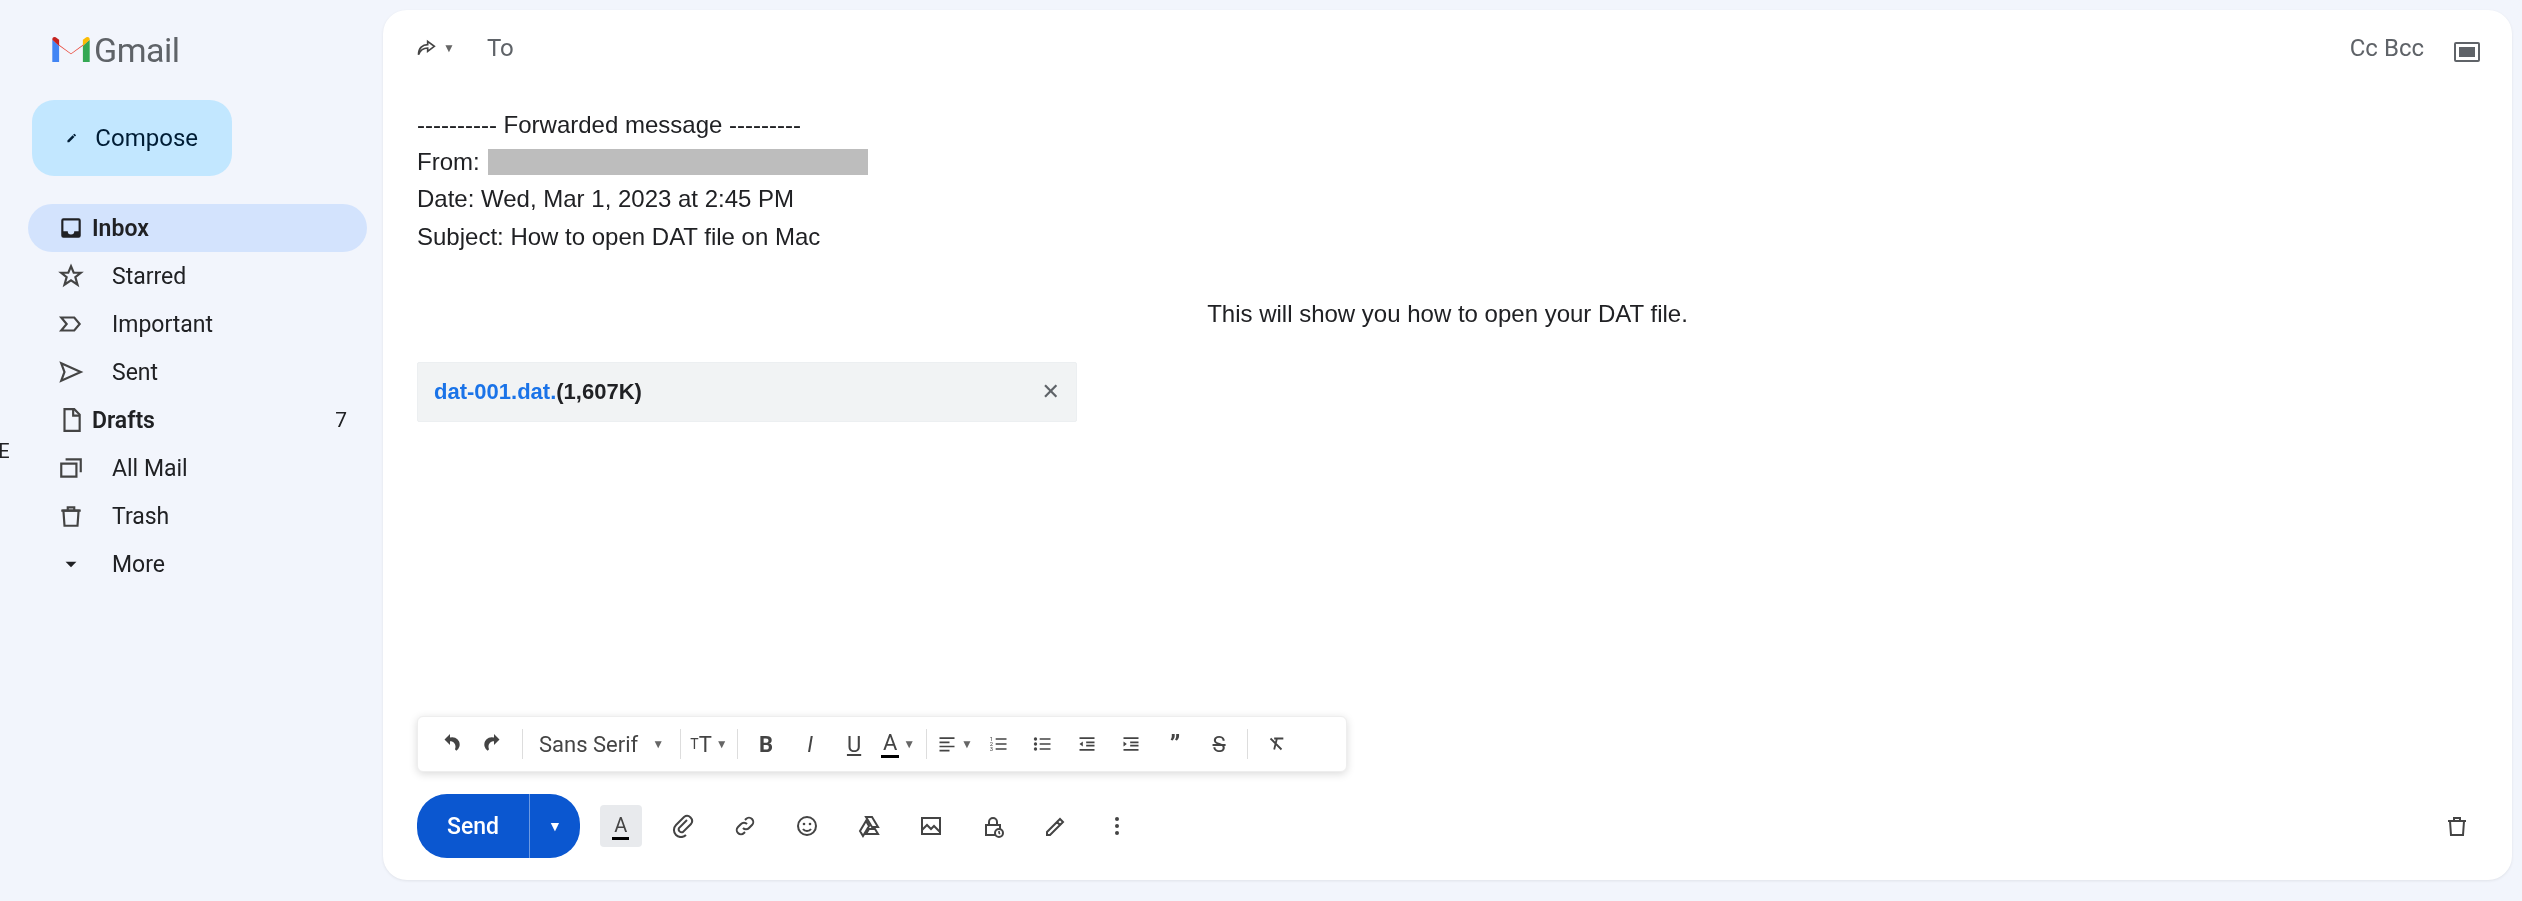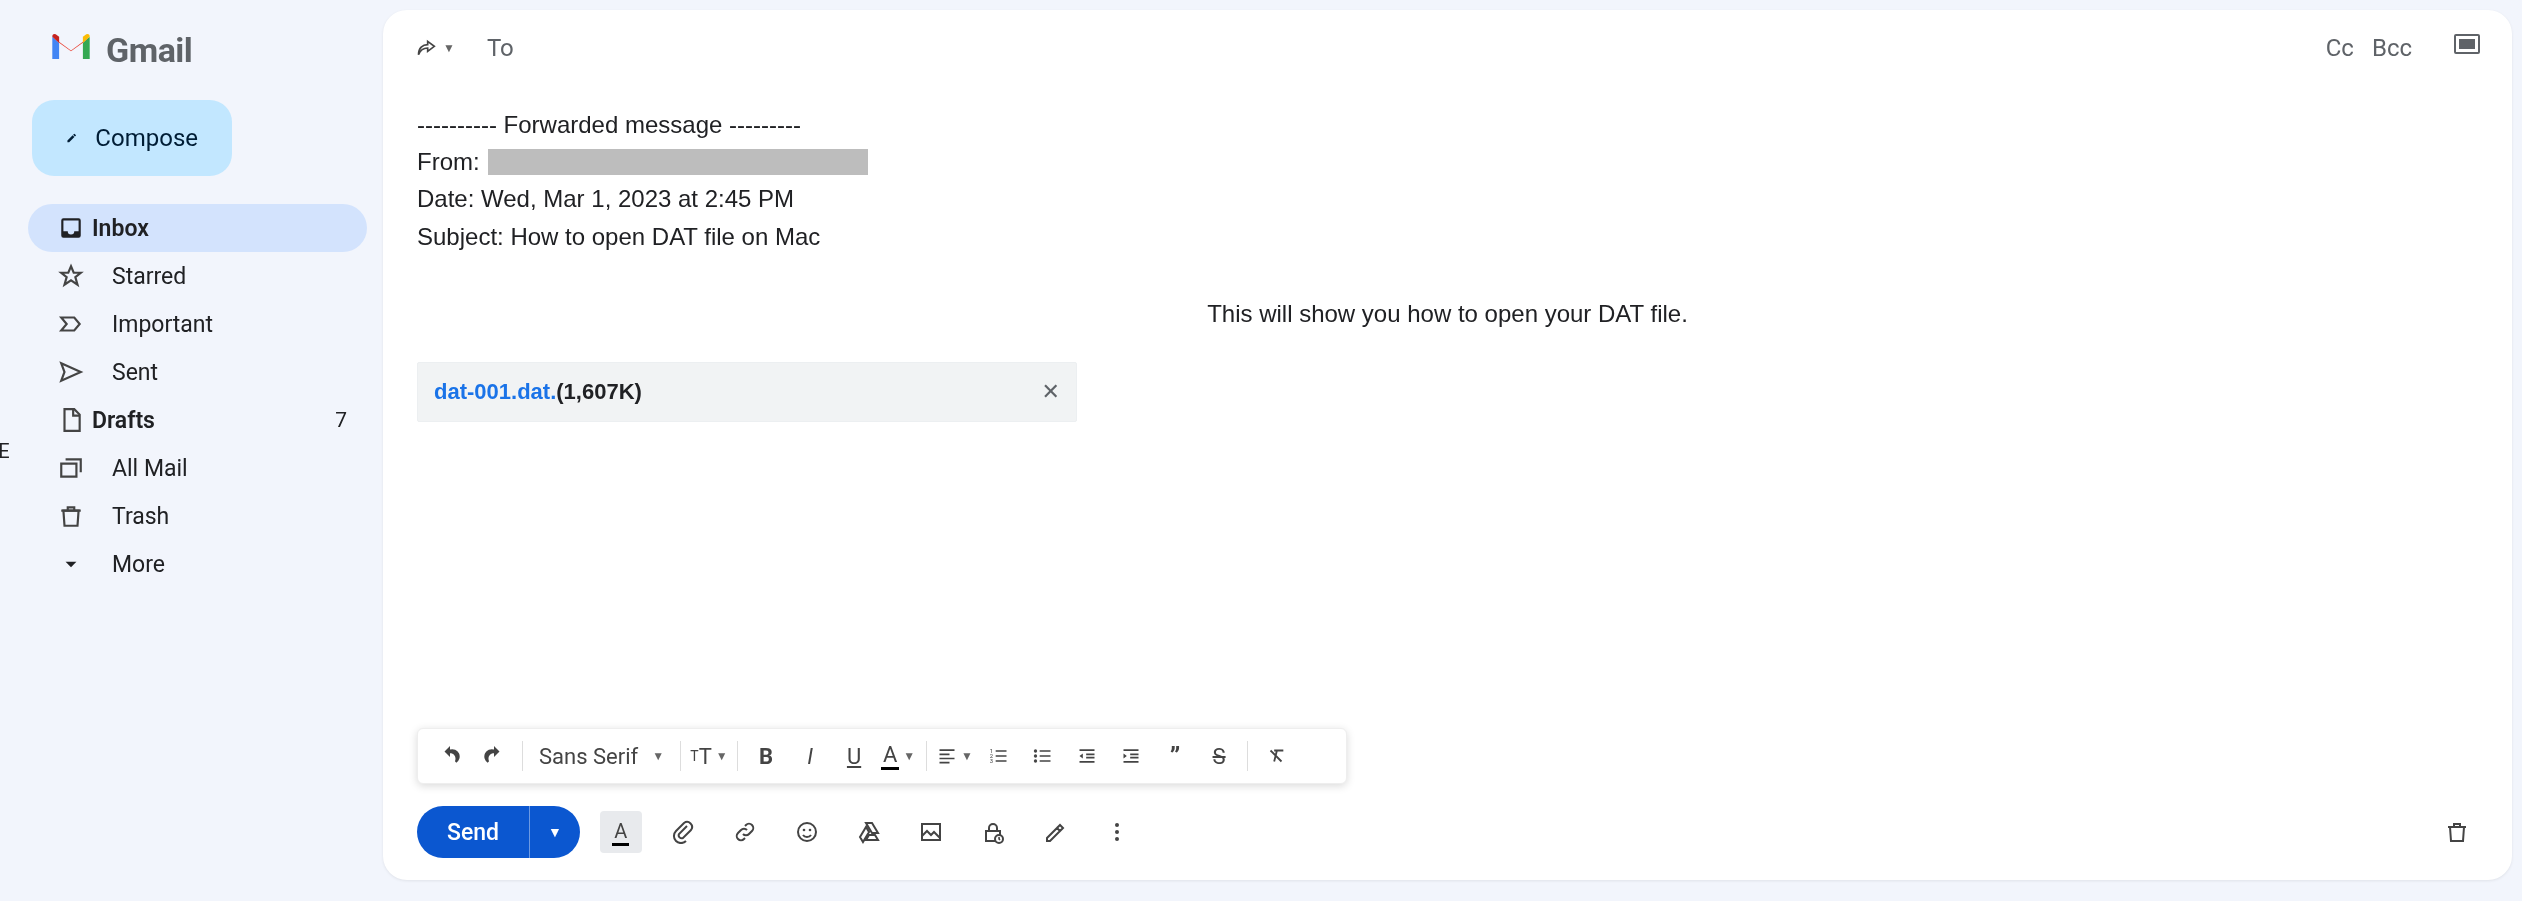--- a/index.html
+++ b/index.html
@@ -12,23 +12,22 @@
     overflow: hidden;
     color: #202124;
   }
   .sidebar {
     width: 375px;
     padding: 20px 0;
     flex-shrink: 0;
   }
   .logo-row {
     display: flex;
-    gap: 12px;
+    align-items: center;
     padding: 10px 0 30px 40px;
-    font-weight: bold;
   }
   .logo-svg { width: 46px; height: 34px; }
   .logo-text { font-size: 34px; color: #5f6368; letter-spacing: -0.5px; }
   .compose {
     margin: 0 0 28px 24px;
     background: #c2e7ff;
     border-radius: 22px;
     padding: 24px 34px;
     display: inline-flex;
     align-items: center;
@@ -72,21 +71,21 @@
   .to-row {
     display:flex;
     align-items:center;
     padding: 24px 32px 18px 30px;
     gap:18px;
     font-size:24px;
     color:#5f6368;
   }
   .reply-type { display:flex; align-items:center; gap:4px; cursor:pointer;}
   .to-label { margin-left:14px;}
-  .ccbcc { margin-left:auto; display:flex; gap:18px; align-items:flex-start;}
+  .ccbcc { margin-left:auto; display:flex; gap:6px; align-items:flex-end;}
   .ccbcc span { cursor:pointer; }
   .fullscreen-icon { width:26px; height:20px; border:2px solid #5f6368; border-radius:2px; margin-left:24px; position:relative; cursor:pointer;}
   .fullscreen-icon::after{content:'';position:absolute;top:3px;left:3px;right:3px;bottom:3px;background:#5f6368;}
 
   .body-area {
     flex:1;
     padding: 26px 34px 0 34px;
     font-size: 24px;
     color:#202124;
     line-height:1.55;
@@ -134,21 +133,21 @@
 
   .bottom-row{
     display:flex;
     align-items:center;
     padding: 22px 34px 22px 34px;
     gap:20px;
   }
   .send-btn{
     background:#0b57d0;color:#fff;border-radius:30px;
     display:flex;align-items:center;overflow:hidden;
-    height:52px;cursor:pointer;
+    height:64px;cursor:pointer;
   }
   .send-main{padding:0 30px;font-size:23px;font-weight:500;}
   .send-split{width:1px;height:100%;background:rgba(255,255,255,0.4);}
   .send-caret{padding:0 18px;font-size:14px;}
   .act-btn{
     width:42px;height:42px;display:flex;align-items:center;justify-content:center;
     color:#444;cursor:pointer;border-radius:4px;
   }
   .act-btn.hl{background:#e8eaed;}
   .act-btn svg{width:24px;height:24px;}

